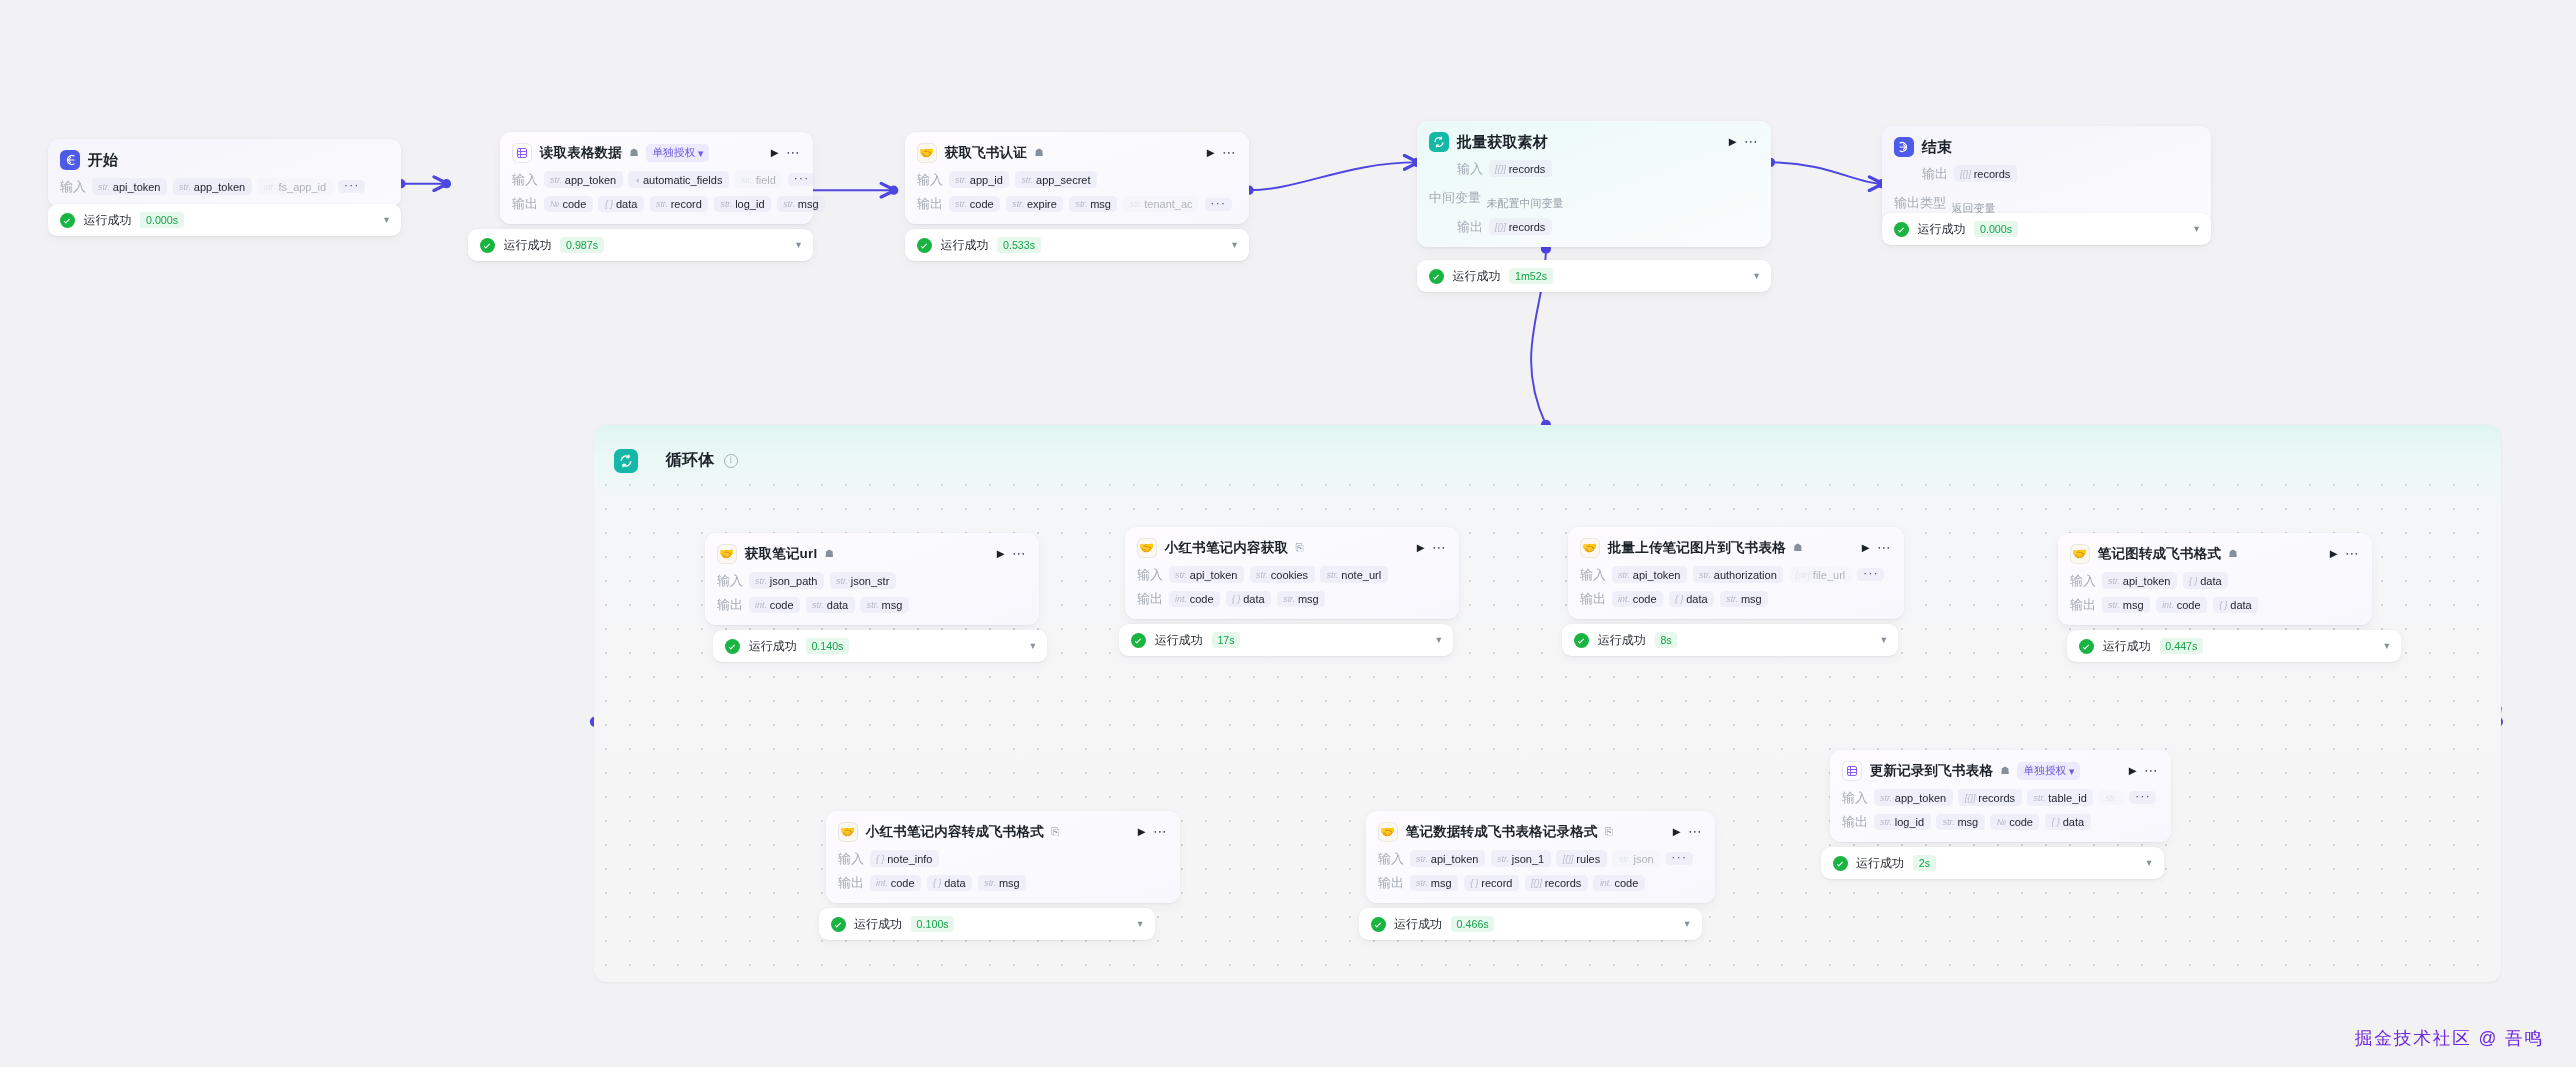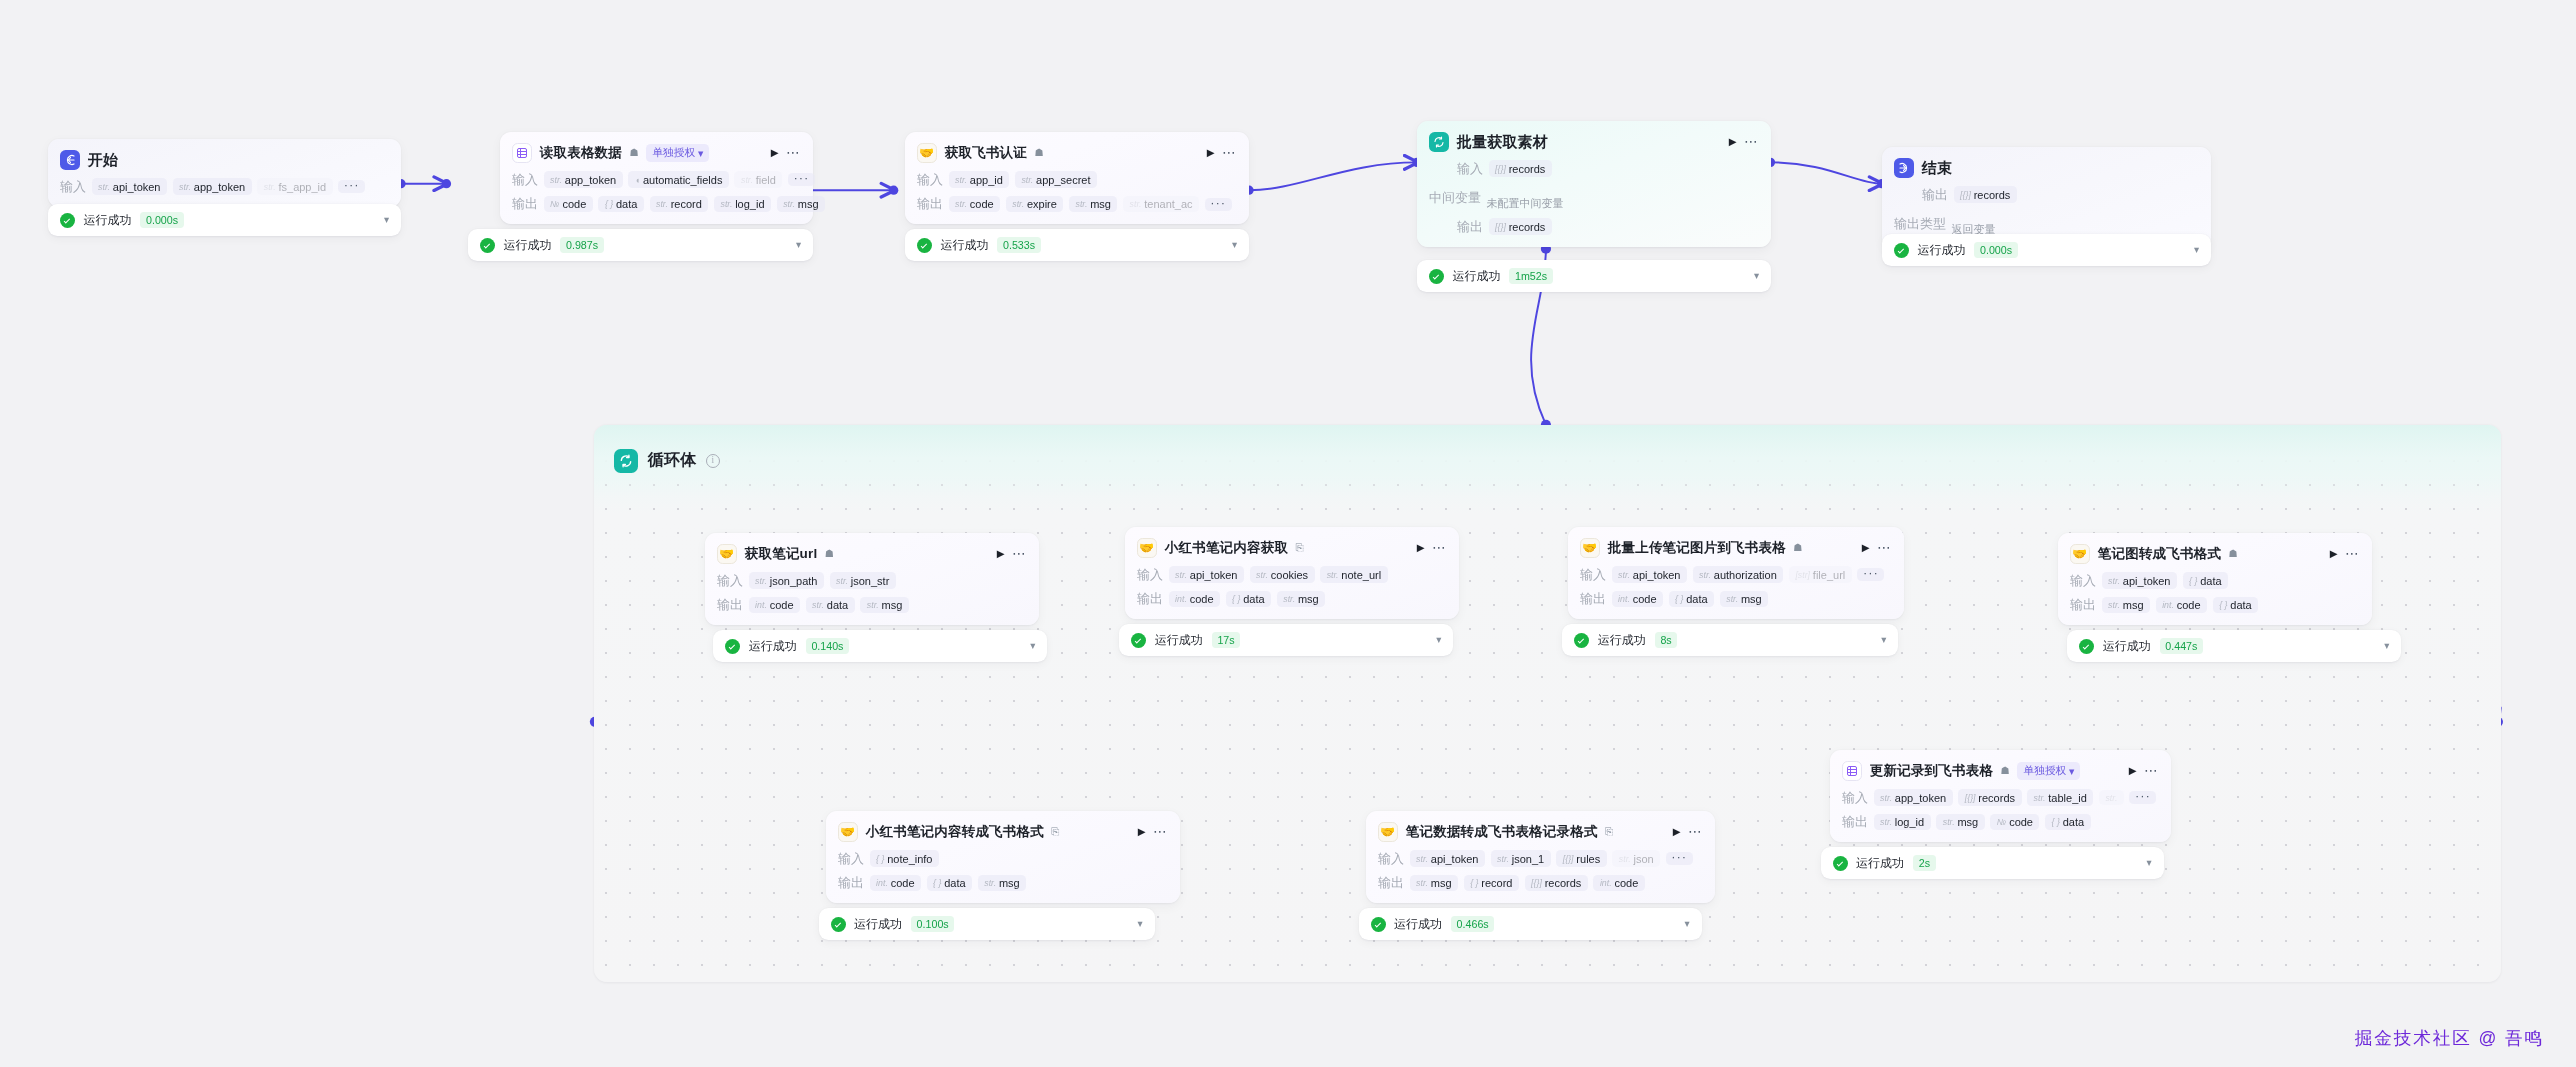--- a/index.html
+++ b/index.html
@@ -25,21 +25,21 @@
   }
   .loop-head{
     position:absolute; left:0; top:0; right:0; height:71px;
     background:linear-gradient(180deg,#dff5f1 0%, #ebf8f6 46%, rgba(245,246,247,.0) 100%);
     display:flex; align-items:center; padding-left:20.4px; gap:9.3px;
   }
   .loop-icon{
     width:24px;height:24px;border-radius:6.5px;background:#15b8a6;
     display:flex;align-items:center;justify-content:center;color:#fff;flex:none;
   }
-  .loop-title{ font-size:16px; color:#1d2129; font-weight:600; letter-spacing:0.3px;}
+  .loop-title{ font-size:16px; color:#1d2129; font-weight:600; letter-spacing:0.3px;margin-left:18px;}
   .info-ico{ width:14px;height:14px;border:1.2px solid #a9aeb8;border-radius:50%;
     color:#a9aeb8;font-size:9.3px;line-height:11px;text-align:center;font-family:"Liberation Serif",serif;}
 
   
   .node{ position:absolute; z-index:4; }
   .card{
     border-radius:11px; padding:10.2px 12px 11px 12px;
     background:linear-gradient(160deg,#fdfbff 0%,#fbfaff 35%,#f8f7fd 100%);
     box-shadow:0 0.9px 1.9px rgba(16,24,40,.05), 0 3.7px 11px rgba(16,24,40,.045);
   }
@@ -353,21 +353,21 @@
       </div>
     </div>
     <div class="status" style="left:0; top:139px; width:354px;">
       <span class="ok"></span>
       <span class="st-txt">运行成功</span>
       <span class="st-time">1m52s</span>
       <span class="caret">▾</span>
     </div>
   </div>
 
-  <div class="node" style="left:1882px; top:147px; width:329px;">
+  <div class="node" style="left:1882px; top:126px; width:329px;">
     <div class="card plain">
       <div class="c-head">
         <span class="n-ico blue">
           <svg width="12" height="12" viewBox="0 0 24 24" fill="none" stroke="#fff" stroke-width="2.4" stroke-linecap="round" stroke-linejoin="round">
             <path d="M4 12h11"></path>
               <path d="M11 7l4 5-4 5"></path>
             <path d="M4 4a9 9 0 1 1 0 16"></path>
           </svg>
         </span>
         <span class="n-title big">结束</span>

